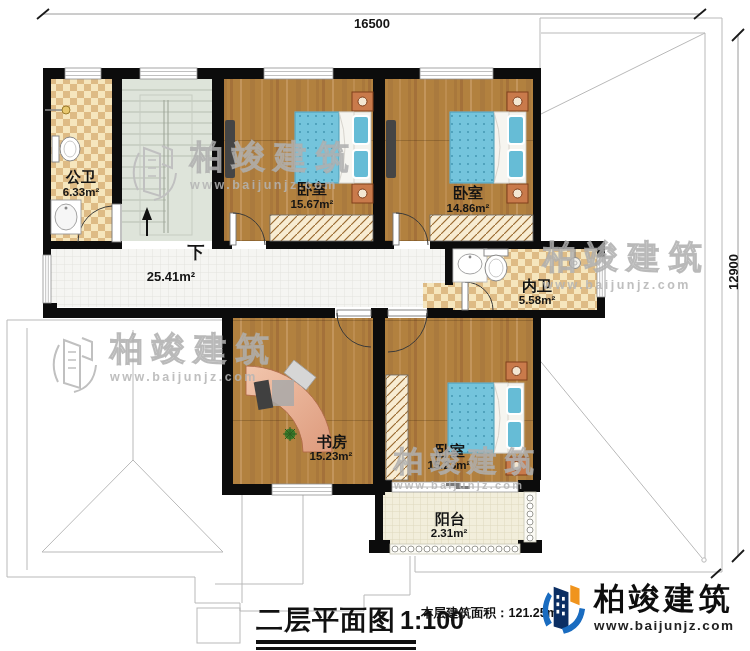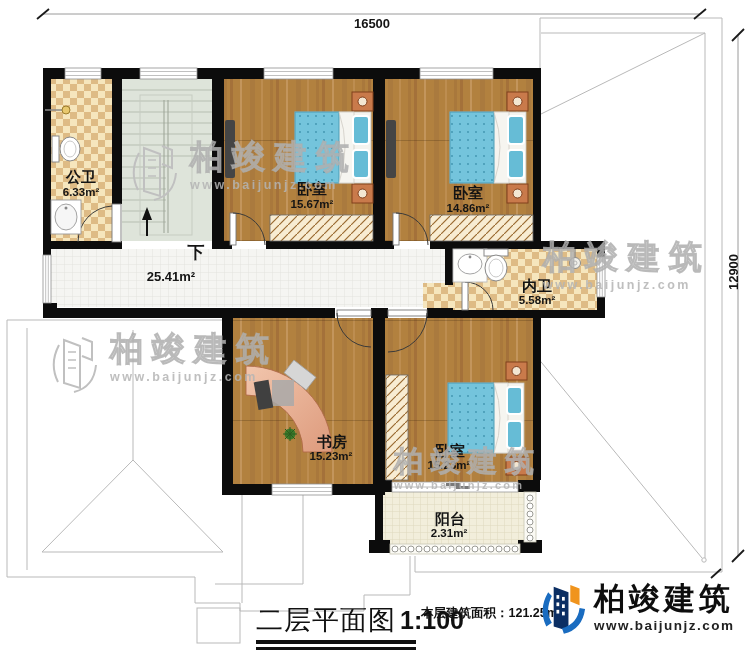--- a/index.html
+++ b/index.html
@@ -20,21 +20,21 @@
   .wm{position:absolute;display:flex;align-items:flex-start;gap:12px;z-index:5;pointer-events:none;}
   .wm-name{font-size:33px;font-weight:bold;letter-spacing:9px;white-space:nowrap;
            color:rgba(205,205,205,0.38);-webkit-text-stroke:1px rgba(172,172,172,0.8);line-height:1.05;}
   .wm-url{font-size:12.5px;font-weight:bold;letter-spacing:2.5px;color:rgba(180,180,180,0.85);
           margin-top:3px;white-space:nowrap;}
   .wm.small{transform:scale(0.88);transform-origin:top left;}
 
   
   .titleblock{position:absolute;left:256px;top:602px;z-index:10;color:#111;}
   .title-row{display:flex;align-items:baseline;}
-  .t-title{font-size:27px;font-weight:normal;letter-spacing:1px;}
+  .t-title{font-size:27px;font-weight:bold;letter-spacing:1px;}
   .t-scale{font-size:25px;font-weight:bold;margin-left:4px;}
   .t-underline{width:160px;height:4px;background:#111;margin-top:2px;}
   .t-underline2{width:160px;height:3px;background:#111;margin-top:3px;}
   .infoblock{position:absolute;left:421px;top:605px;z-index:10;color:#111;
              font-size:12.5px;font-weight:bold;}
   .infoblock div+div{margin-top:7px;}
 
   
   .brand{position:absolute;left:538px;top:578px;z-index:10;display:flex;align-items:center;gap:8px;}
   .brand-name{font-size:31px;font-weight:bold;letter-spacing:4px;color:#0d0d0d;white-space:nowrap;line-height:1;}

